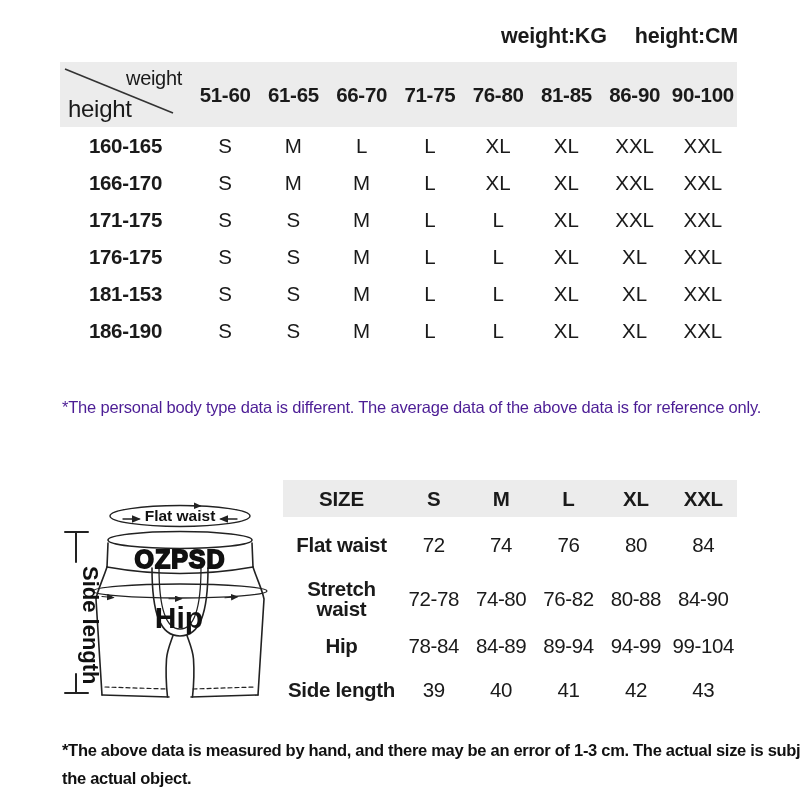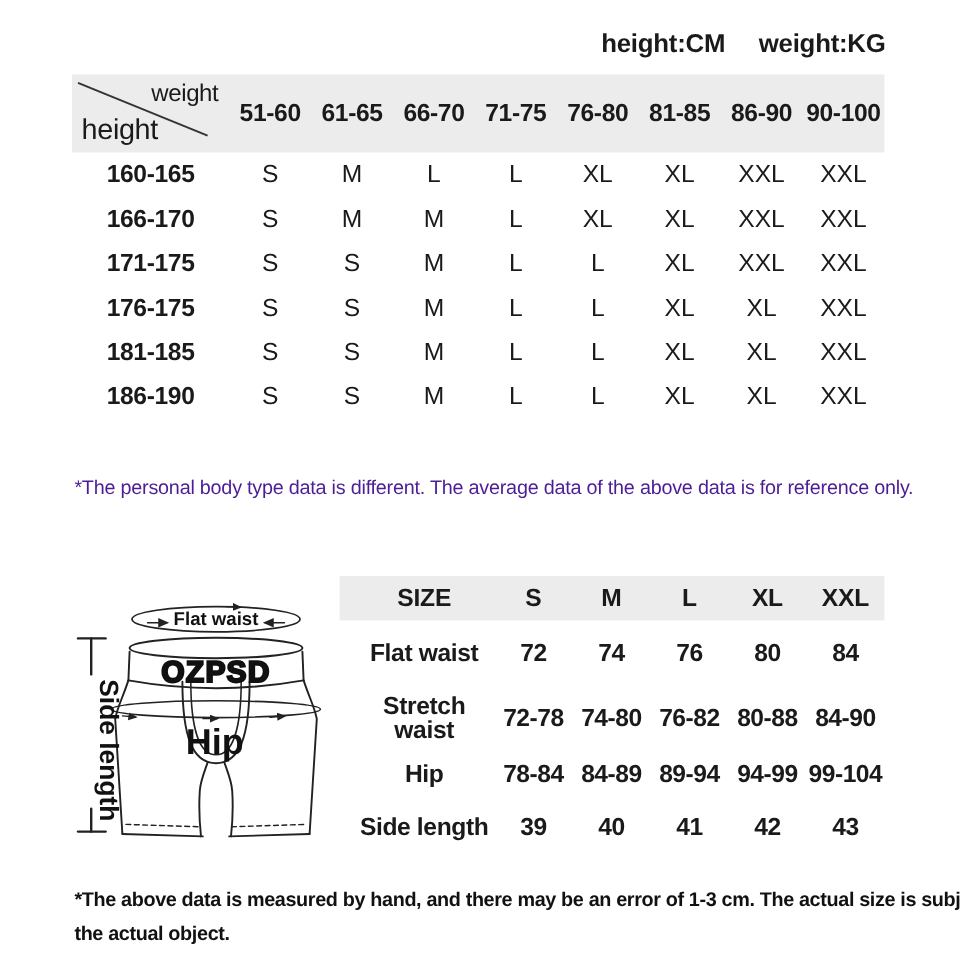--- a/index.html
+++ b/index.html
@@ -27,38 +27,38 @@
 
   .note1 { position:absolute; left:62px; top:398px; font-size:16.5px; font-weight:500;
            letter-spacing:-0.2px; white-space:nowrap; color:#4c1d95; }
 
   
   .diagram { position:absolute; left:55px; top:488px; width:240px; height:220px; }
 
   
   .bottom-table { position:absolute; left:283px; top:480px; width:454px; }
   .grid6 { display:grid; grid-template-columns:117px repeat(5,1fr); align-items:center;
-           text-align:center;padding-left:12px; }
+           text-align:center; }
   .bottom-table .thead { background:#ececec; height:37px; font-size:20.5px; font-weight:600;
                          letter-spacing:-0.2px; }
   .bottom-table .brow { font-size:20.5px; }
   .bottom-table .brow .blabel { font-weight:700; letter-spacing:-0.3px; line-height:20px; }
-  .bottom-table .brow .bval { font-weight:700; letter-spacing:-0.4px; }
+  .bottom-table .brow .bval { font-weight:400; letter-spacing:-0.4px; }
   .r1 { height:56px; } .r2 { height:52px; } .r3 { height:42px; } .r4 { height:46px; }
 
   .note2 { position:absolute; left:62px; top:736px; font-size:16.5px; font-weight:600;
            letter-spacing:-0.3px; line-height:28px; color:#111; }
   .note2 div { white-space:nowrap; }
 </style>
 </head>
 <body>
 
 <div class="units">
+  <span>weight:KG</span>
   <span>height:CM</span>
-  <span>weight:KG</span>
 </div>
 
 <div class="top-table">
   <div class="grid9 thead">
     <div class="corner">
       <svg width="131" height="65">
         <line x1="5" y1="7" x2="113" y2="51" stroke="#333" stroke-width="1.6"></line>
       </svg>
       <span class="w">weight</span>
       <span class="h">height</span>
@@ -112,21 +112,21 @@
       <div class="cell">S</div>
       <div class="cell">S</div>
       <div class="cell">M</div>
       <div class="cell">L</div>
       <div class="cell">L</div>
       <div class="cell">XL</div>
       <div class="cell">XL</div>
       <div class="cell">XXL</div>
     </div>
     <div class="grid9 trow">
-      <div class="rowlabel">181-185</div>
+      <div class="rowlabel">181-153</div>
       <div class="cell">S</div>
       <div class="cell">S</div>
       <div class="cell">M</div>
       <div class="cell">L</div>
       <div class="cell">L</div>
       <div class="cell">XL</div>
       <div class="cell">XL</div>
       <div class="cell">XXL</div>
     </div>
     <div class="grid9 trow">

